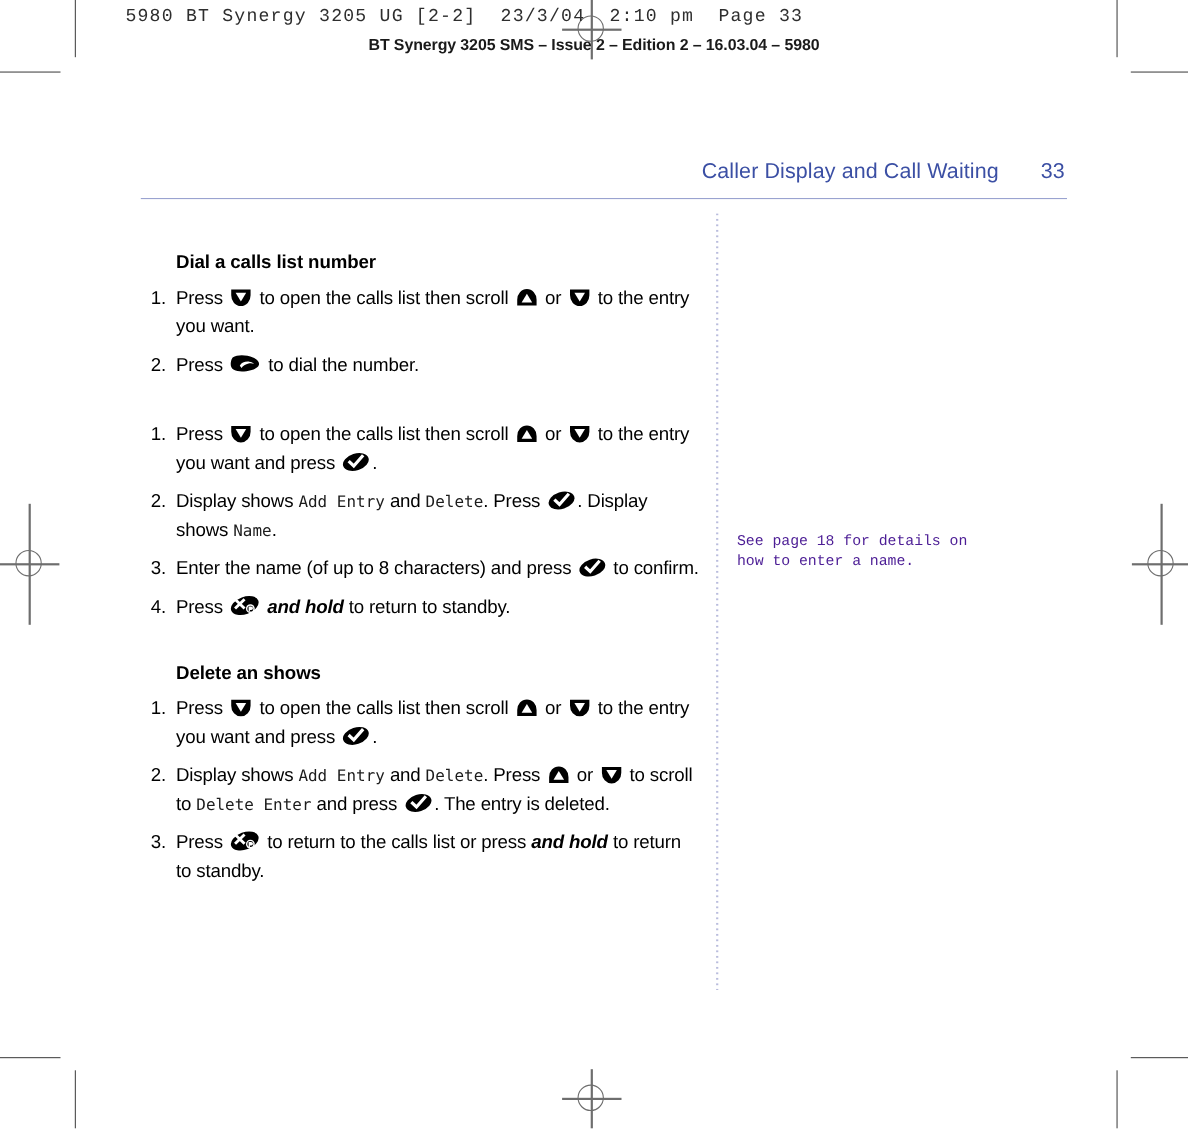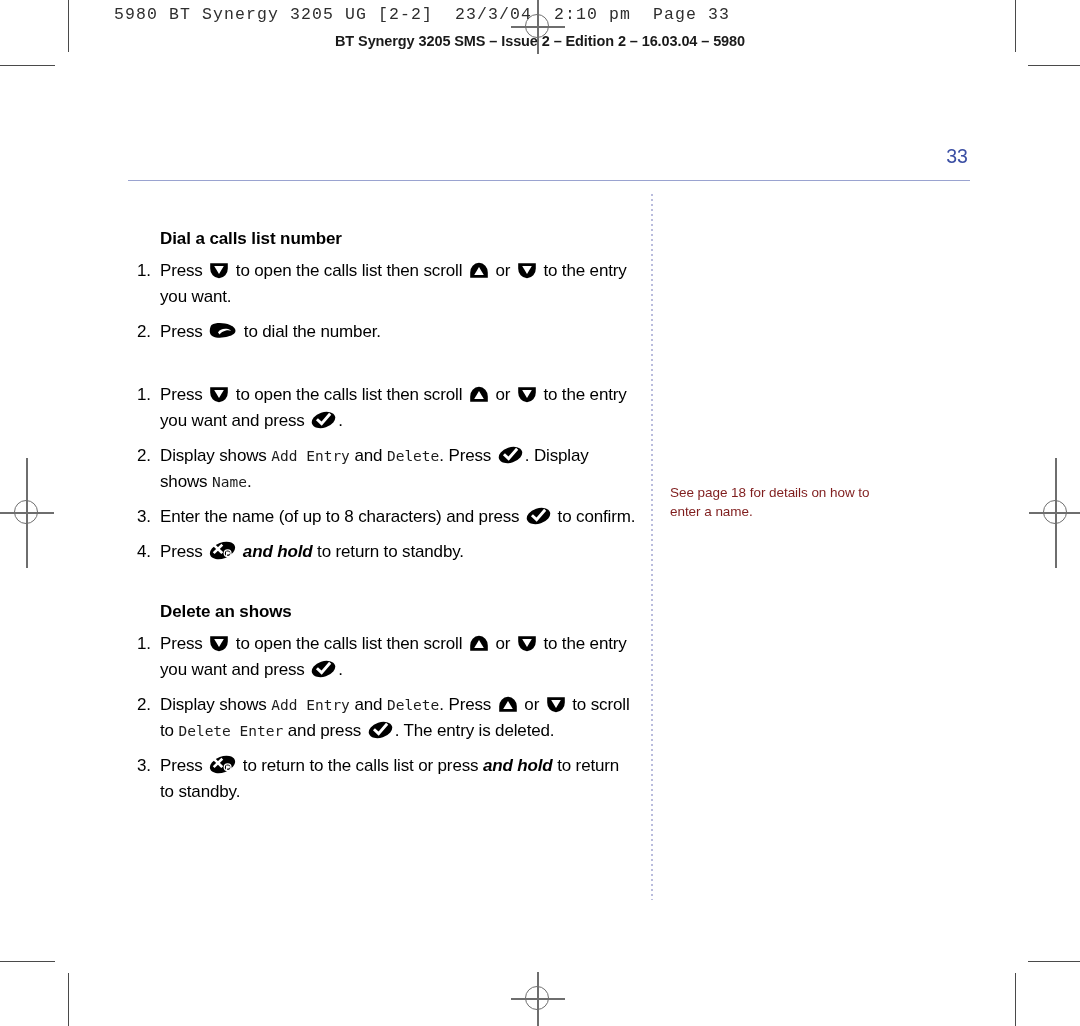--- a/index.html
+++ b/index.html
@@ -166,20 +166,21 @@
   <div class="rline v" style="height:110px; top:-28px;"></div>
   <div class="rline h"></div>
   <div class="rcirc"></div>
 </div>
 
 <div class="slug">5980 BT Synergy 3205 UG [2-2]  23/3/04  2:10 pm  Page 33</div>
 <div class="edition">BT Synergy 3205 SMS – Issue 2 – Edition 2 – 16.03.04 – 5980</div>
 
 <div class="pg-header">
   <div class="hdr-row" style="color: rgb(59, 79, 164);">
+    <span class="hdr-title">Caller Display and Call Waiting</span>
     <span class="hdr-pageno">33</span>
   </div>
   <div class="hdr-rule" style="background: rgb(154, 163, 208);"></div>
 </div>
 
 <div class="divider"></div>
 
 <div class="col-main" id="main-col">
     <div class="sec tight" style="margin-bottom: 38px;">
       <h2 class="sec-title">Dial a calls list number</h2>
@@ -262,13 +263,13 @@
               <ellipse cx="13.5" cy="9.5" rx="13.1" ry="7.9" fill="#000" transform="rotate(-20 13.5 9.5)"></ellipse>
               <path d="M5.6 4.6 L12.4 11.2 M12.4 4.6 L5.6 11.2" stroke="#fff" stroke-width="2.6" stroke-linecap="square"></path>
               <circle cx="18.6" cy="12.3" r="4.0" fill="#fff"></circle>
               <circle cx="18.6" cy="12.3" r="2.7" fill="#000"></circle>
               <path d="M17.6 10.4 h1.8 a1.6 1.6 0 0 1 0 3.2 h-1.2 v1.3 h-1.2 v-4.5 z" fill="#fff"></path>
             </svg></span><span> to return to the calls list or press </span><span class="bi">and hold</span><span> to return to standby.</span></li>
       </ol>
     </div>
   </div>
 
-<div class="note" style="color: #7f1d1d;">See page 18 for details on how to enter a name.</div>
+<div class="note" style="color: #4c1d95; font-family: Liberation Mono, monospace;">See page 18 for details on how to enter a name.</div>
 
 </body></html>

